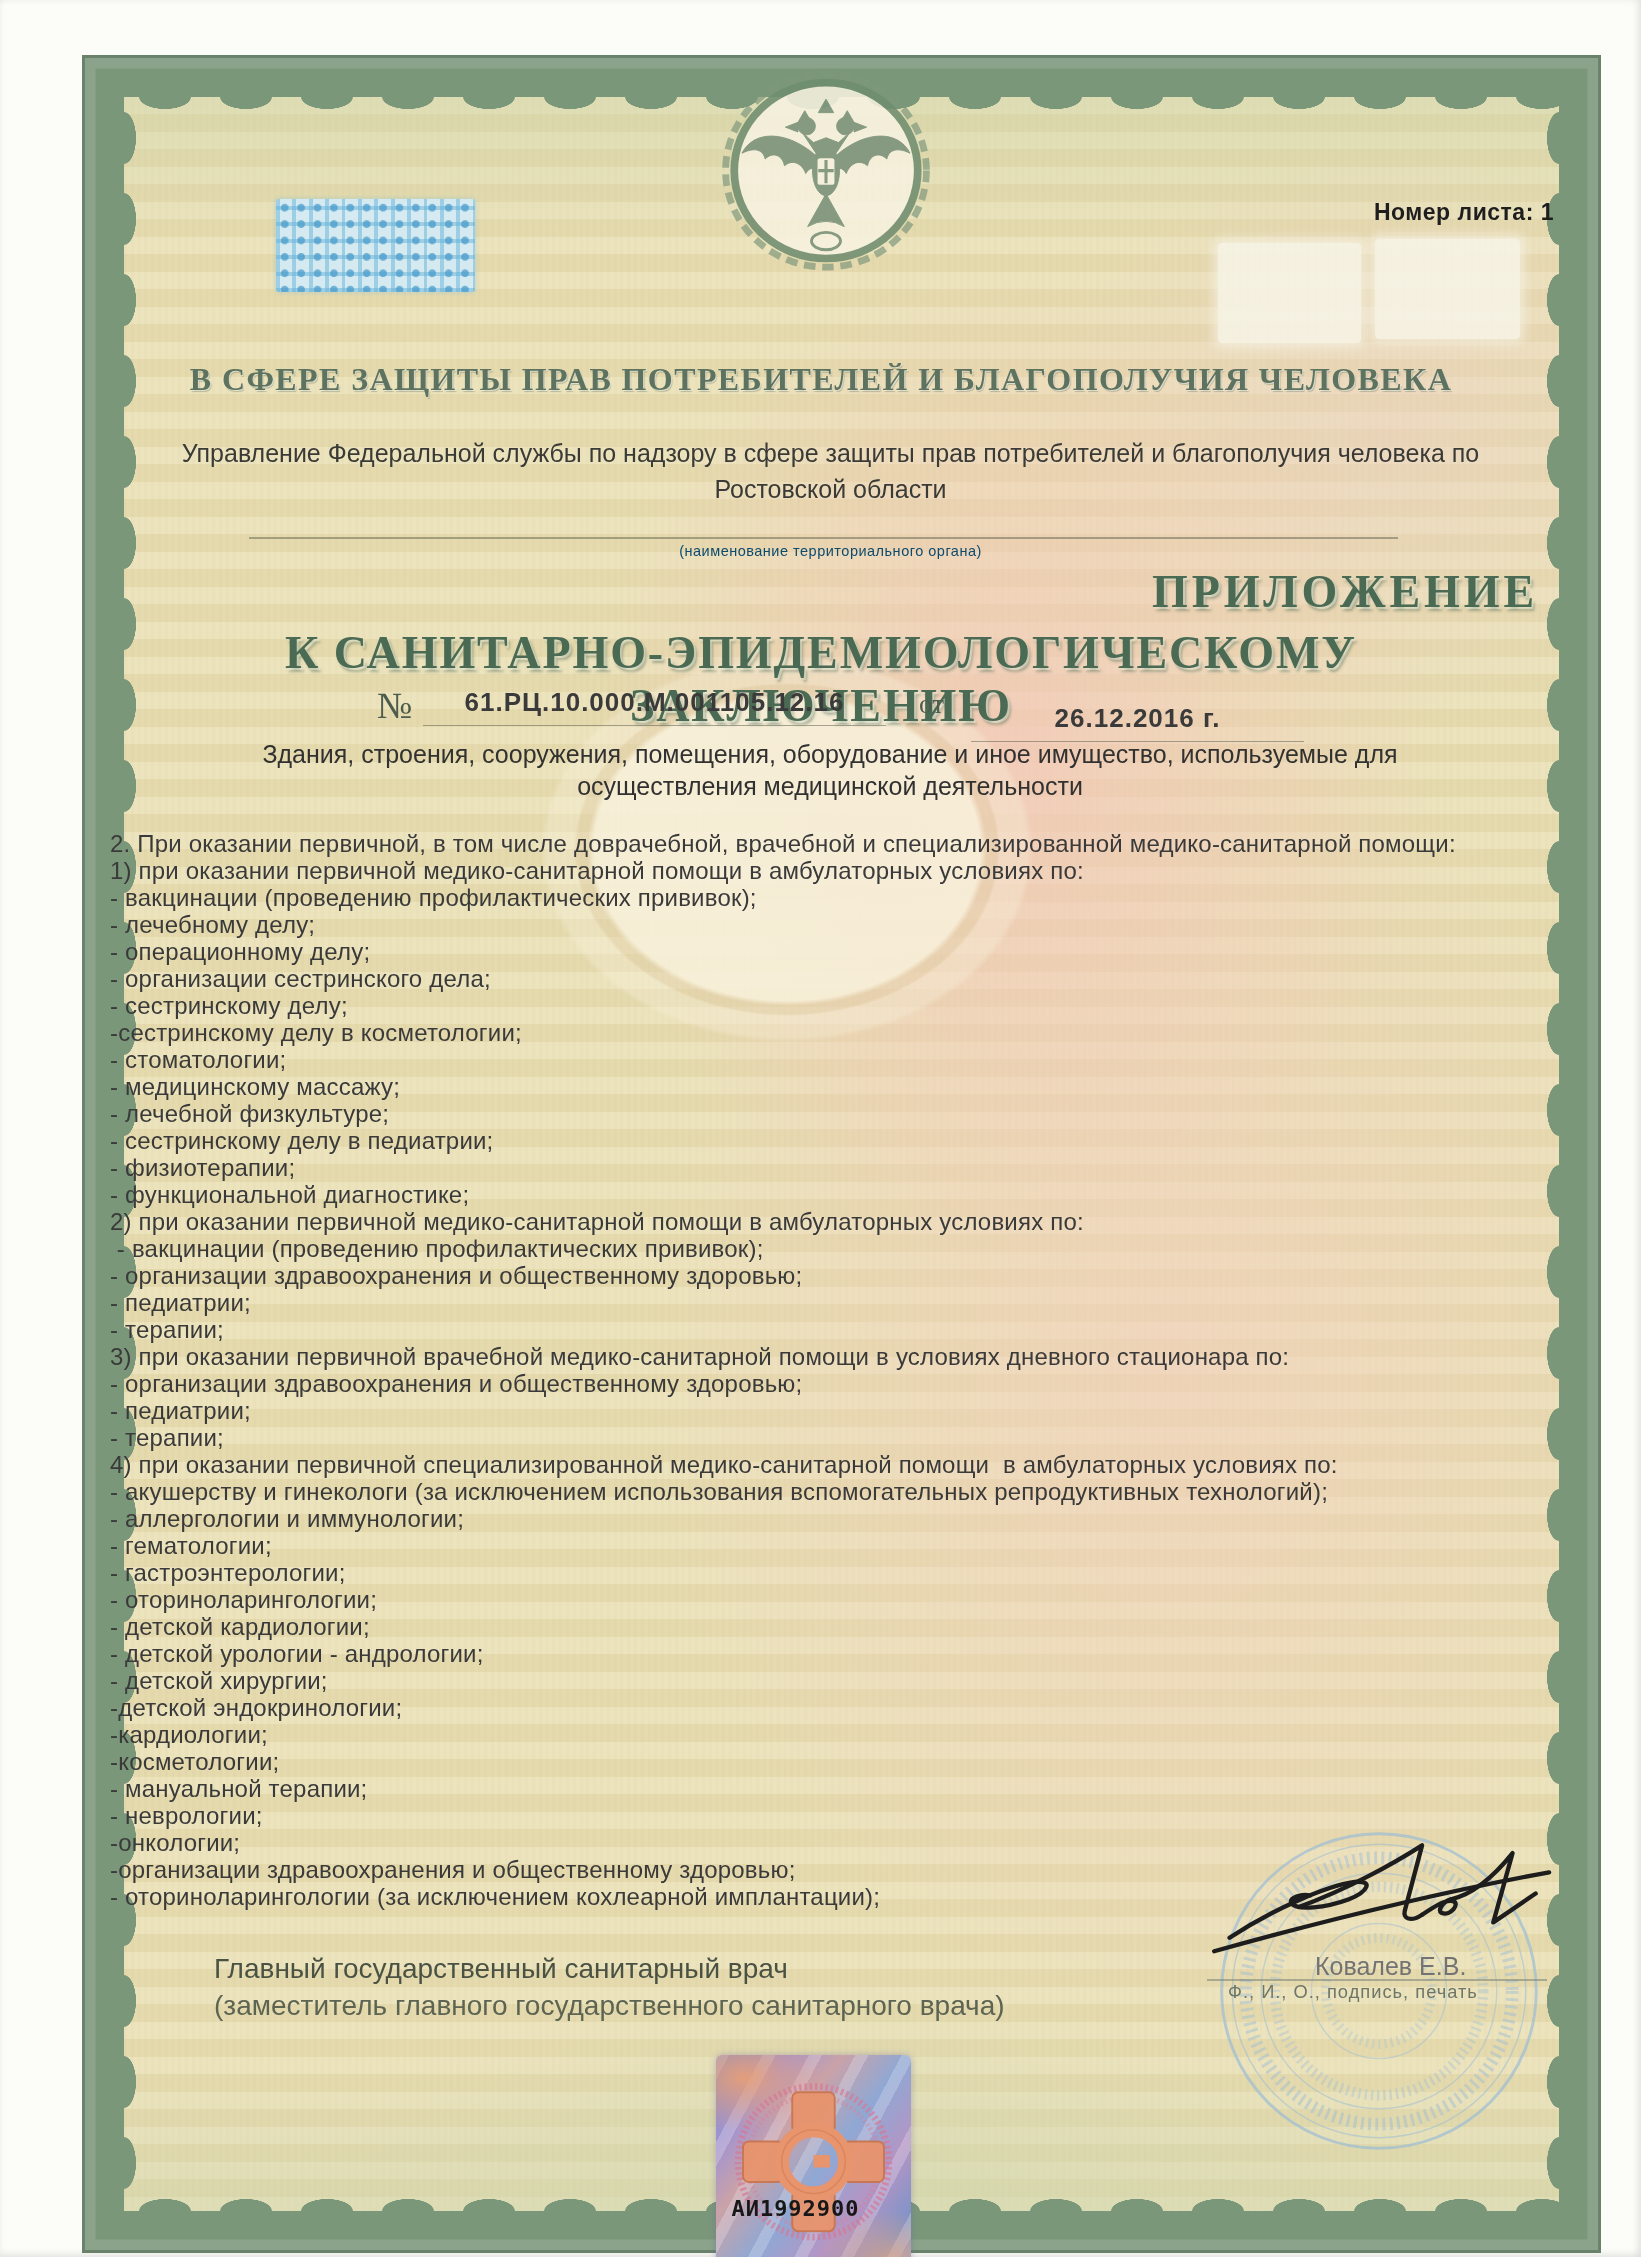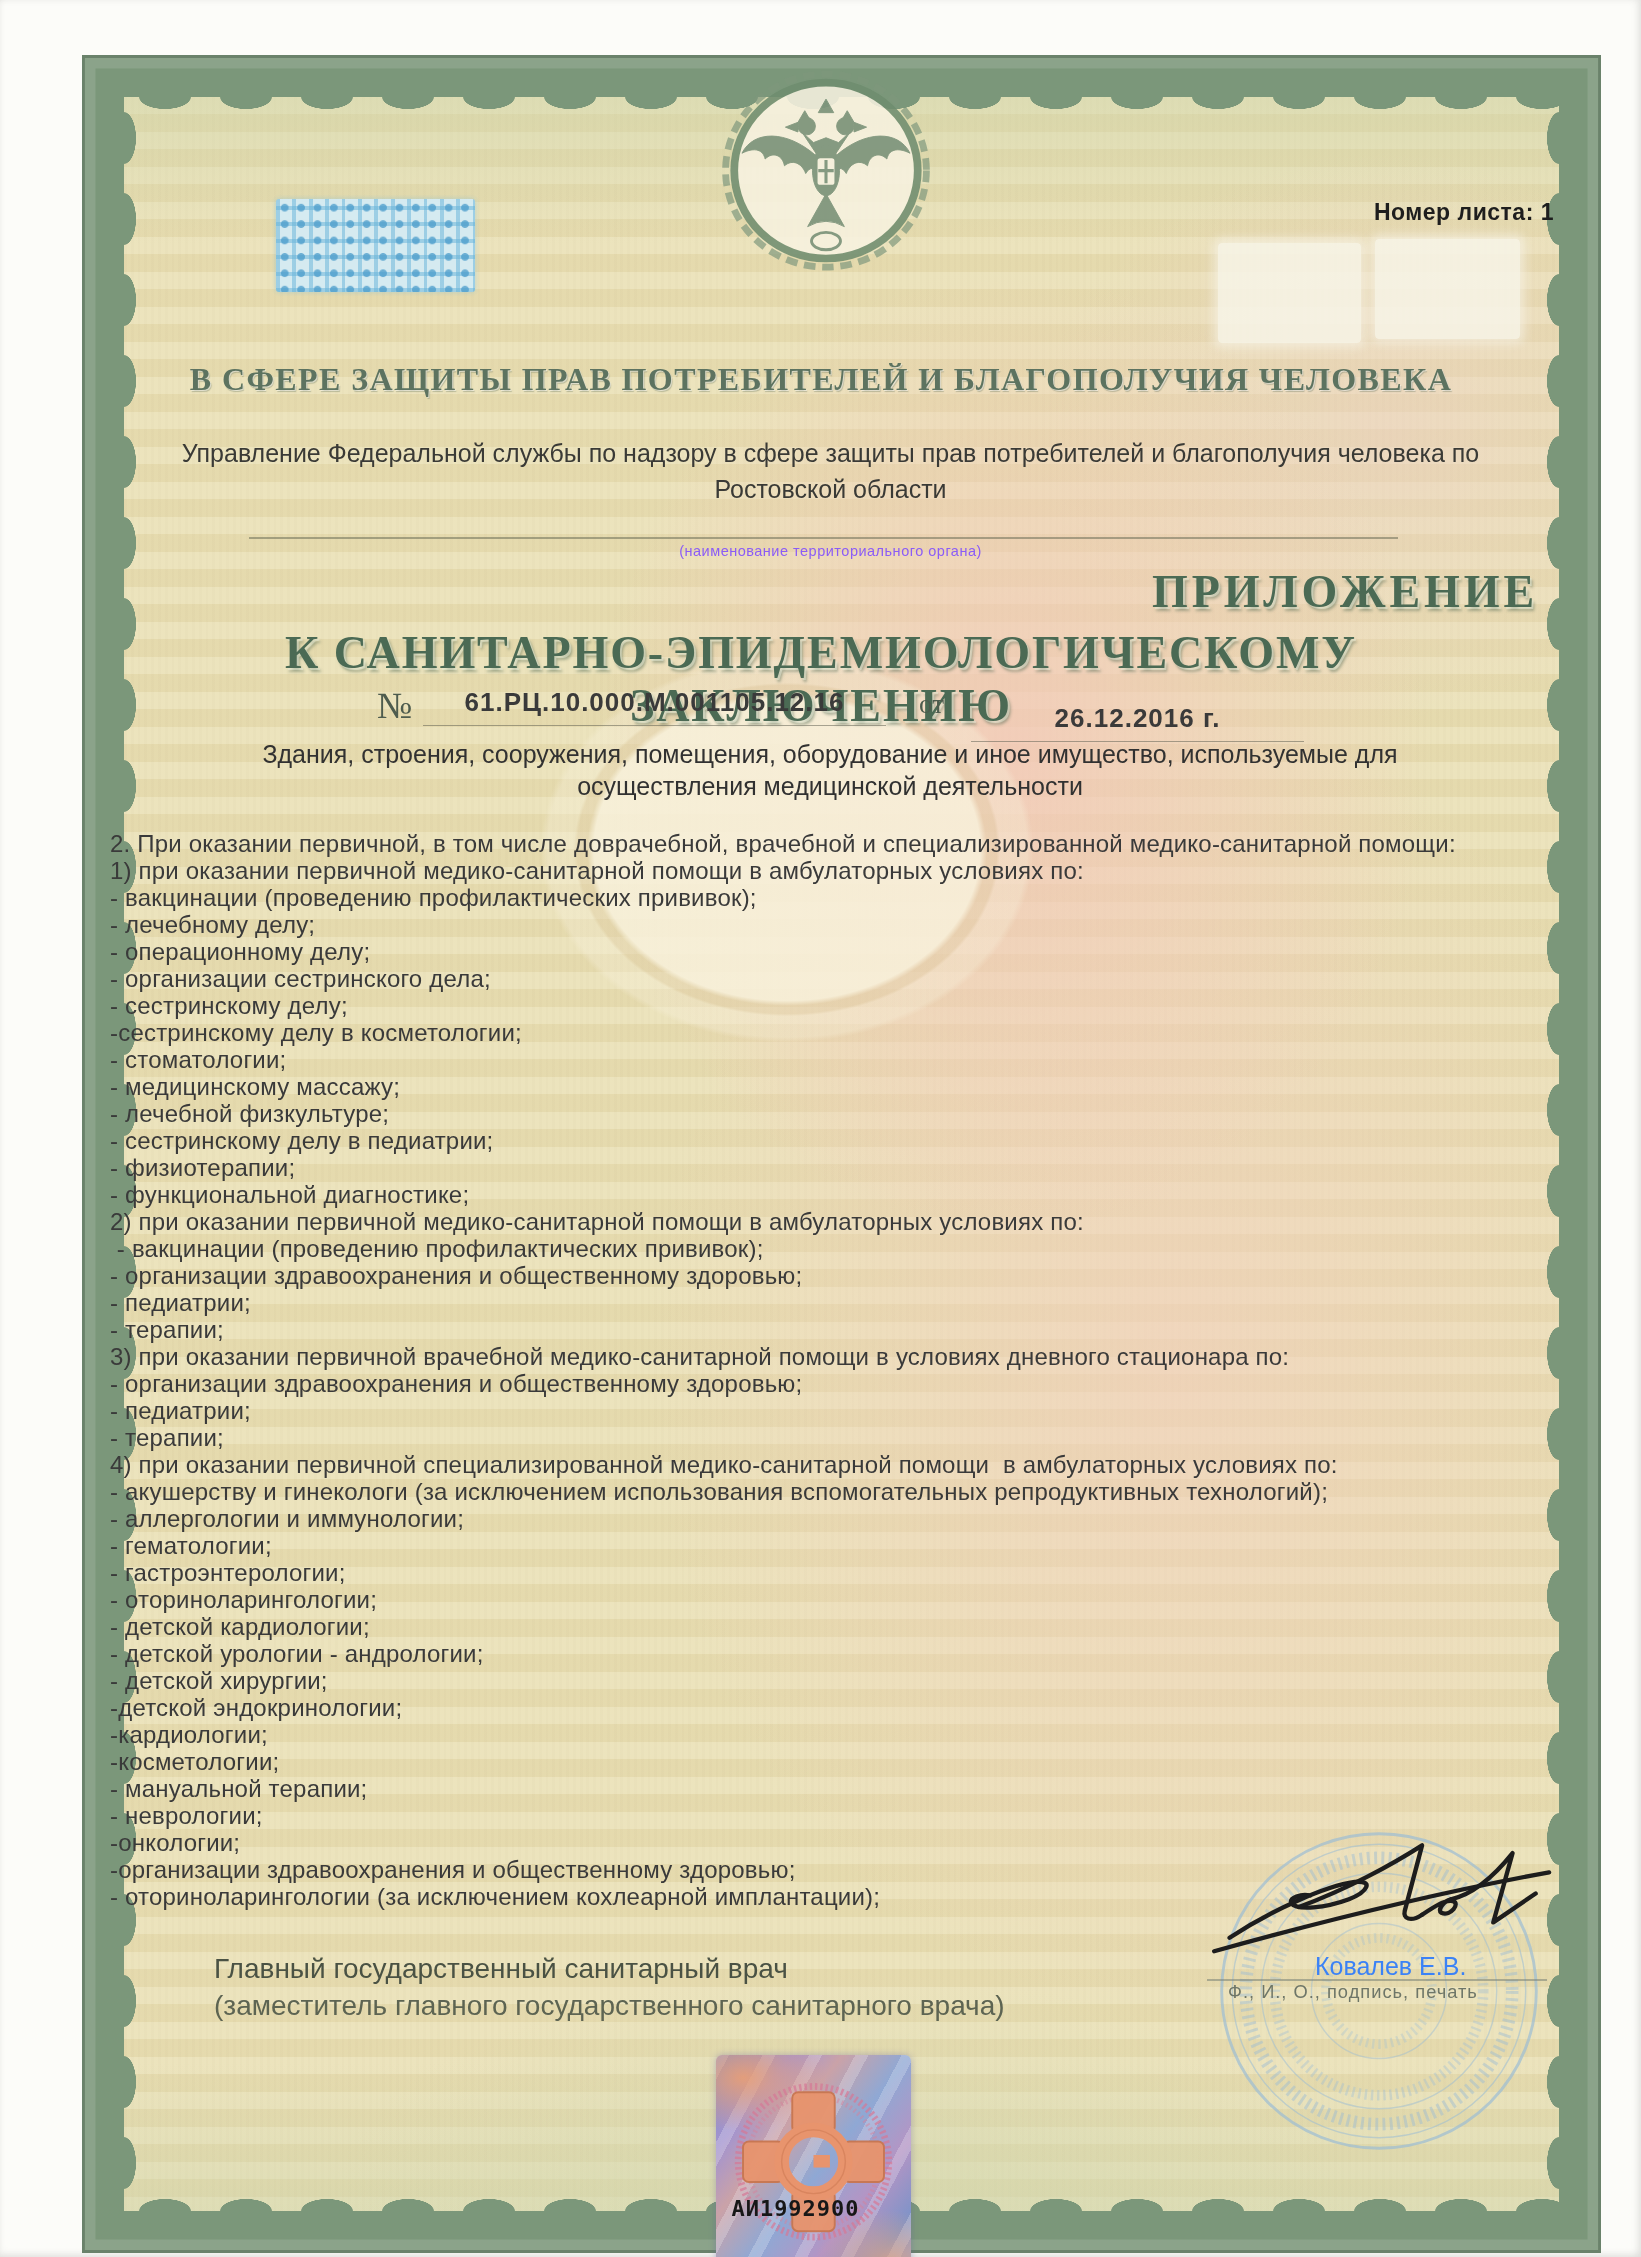--- a/index.html
+++ b/index.html
@@ -59,21 +59,21 @@
   .h1{position:absolute;left:121px;top:319px;width:1400px;text-align:center;
     font-family:"Liberation Serif",serif;font-weight:bold;font-size:33px;color:#5d7360;
     letter-spacing:1px;text-shadow:1px 1px 0 rgba(255,255,255,.45), 1.4px 1.9px 1px rgba(70,90,70,.3);}
   .h2{position:absolute;left:121px;top:361px;width:1400px;text-align:center;
     font-family:"Liberation Serif",serif;font-weight:bold;font-size:32px;color:#5d7360;
     letter-spacing:1.4px;text-shadow:1px 1px 0 rgba(255,255,255,.45), 1.4px 1.9px 1px rgba(70,90,70,.3);}
   .org{position:absolute;left:145px;width:1371px;text-align:center;font-size:25px;color:#3a3a36;}
   .org.o1{top:439px;} .org.o2{top:475px;}
   .rule{position:absolute;left:249px;top:537px;width:1149px;height:1.9px;background:rgba(95,100,80,.5);}
   .org-caption{position:absolute;left:145px;top:543px;width:1371px;text-align:center;
-    font-size:14.5px;color:#8b5cf6;letter-spacing:0.5px;}
+    font-size:14.5px;color:#0c4a6e;letter-spacing:0.5px;}
   .t1{position:absolute;left:138px;top:565px;width:1400px;text-align:right;
     font-family:"Liberation Serif",serif;font-weight:bold;font-size:46px;color:#4b6a54;
     letter-spacing:3.9px;text-shadow:1.9px 1.9px 0 rgba(230,235,215,.5), 2.9px 3.9px 2.9px rgba(80,105,82,.45);}
   .t2{position:absolute;left:121px;top:626px;width:1400px;text-align:center;
     font-family:"Liberation Serif",serif;font-weight:bold;font-size:46px;color:#4b6a54;
     letter-spacing:1.9px;text-shadow:1.9px 1.9px 0 rgba(230,235,215,.5), 2.9px 3.9px 2.9px rgba(80,105,82,.45);}
   .no-sym{position:absolute;left:377px;top:684px;font-family:"Liberation Serif",serif;
     font-size:37px;color:#4e5c4e;}
   .u-field{position:absolute;top:687px;text-align:center;font-size:26px;font-weight:600;
     color:#3a3a3a;letter-spacing:1px;border-bottom:1.9px solid rgba(100,100,85,.55);padding-bottom:6.8px;}
@@ -83,21 +83,21 @@
   .u2{left:971px;width:333px;margin-top:16px;}
   .subj{position:absolute;left:135px;width:1390px;text-align:center;font-size:25px;color:#313131;}
   .subj.s1{top:740px;} .subj.s2{top:772px;}
   .body-list{position:absolute;left:110px;top:830px;width:1410px;}
   .body-line{font-size:24px;line-height:27px;color:#3a3a3a;white-space:pre;letter-spacing:0.2px;}
   .footer-pos{position:absolute;left:214px;top:1950px;font-size:28px;line-height:37px;}
   .fp1{color:#4a5244;} .fp2{color:#5d6452;}
   .seal{position:absolute;left:1213px;top:1825px;width:332px;height:332px;filter:blur(0.4px);opacity:.92;}
   .signature{position:absolute;left:1202px;top:1830px;width:367px;height:154px;}
   .sig-line{position:absolute;left:1207px;top:1979px;width:340px;height:1.9px;background:rgba(120,130,118,.55);}
-  .signer{position:absolute;left:1315px;top:1952px;font-size:25px;color:#3b82f6;}
+  .signer{position:absolute;left:1315px;top:1952px;font-size:25px;color:#737373;}
   .sig-caption{position:absolute;left:1228px;top:1981px;font-size:18.3px;color:#6e7668;letter-spacing:1px;}
   .holo-bottom{position:absolute;left:716px;top:2055px;width:195px;height:227px;border-radius:5.8px;
     overflow:hidden;z-index:8;
     background:
       radial-gradient(135px 87px at 14% 10%, rgba(240,160,110,.85), transparent 62%),
       radial-gradient(116px 87px at 88% 92%, rgba(238,165,120,.7), transparent 62%),
       repeating-linear-gradient(118deg, rgba(255,255,255,.22) 0 11.6px, transparent 11.6px 41px),
       linear-gradient(128deg,#7f8cc6 0%,#a394cf 20%,#caa2a8 34%,#8fa8d4 52%,#b495c4 70%,#7f93c8 86%,#9aa6d2 100%);
     box-shadow:0 0 7.7px rgba(100,100,160,.4);}
   .holo-svg{position:absolute;inset:0;width:100%;height:100%;}

